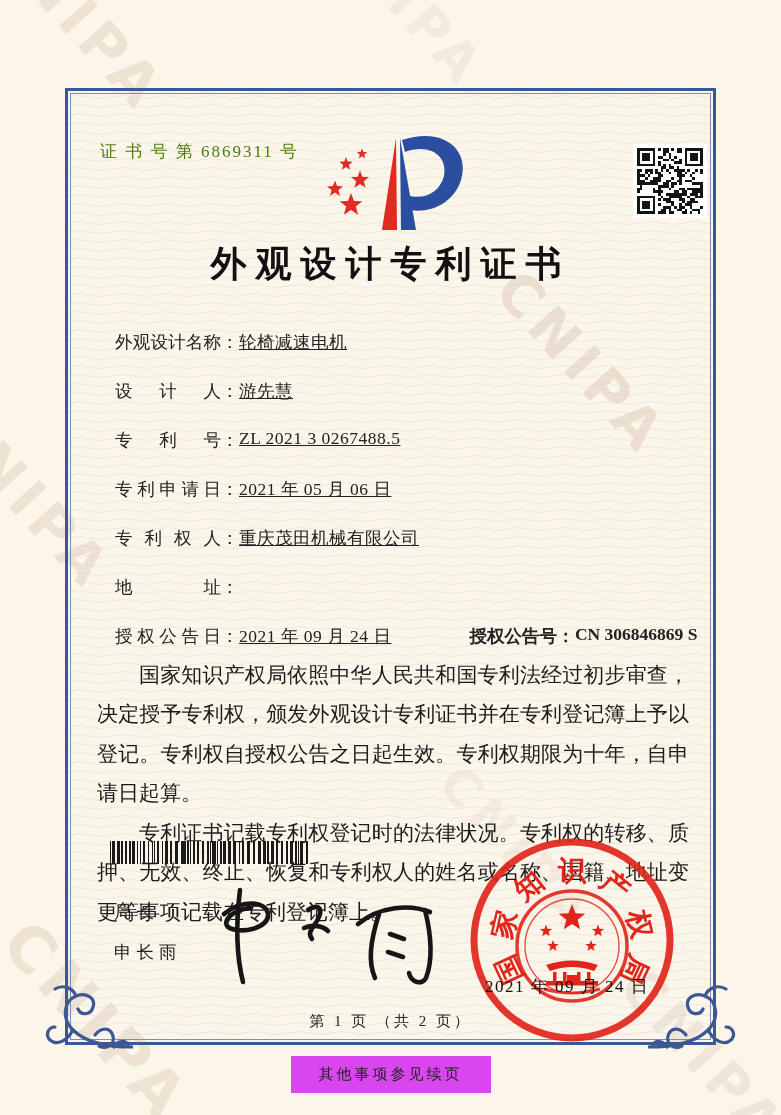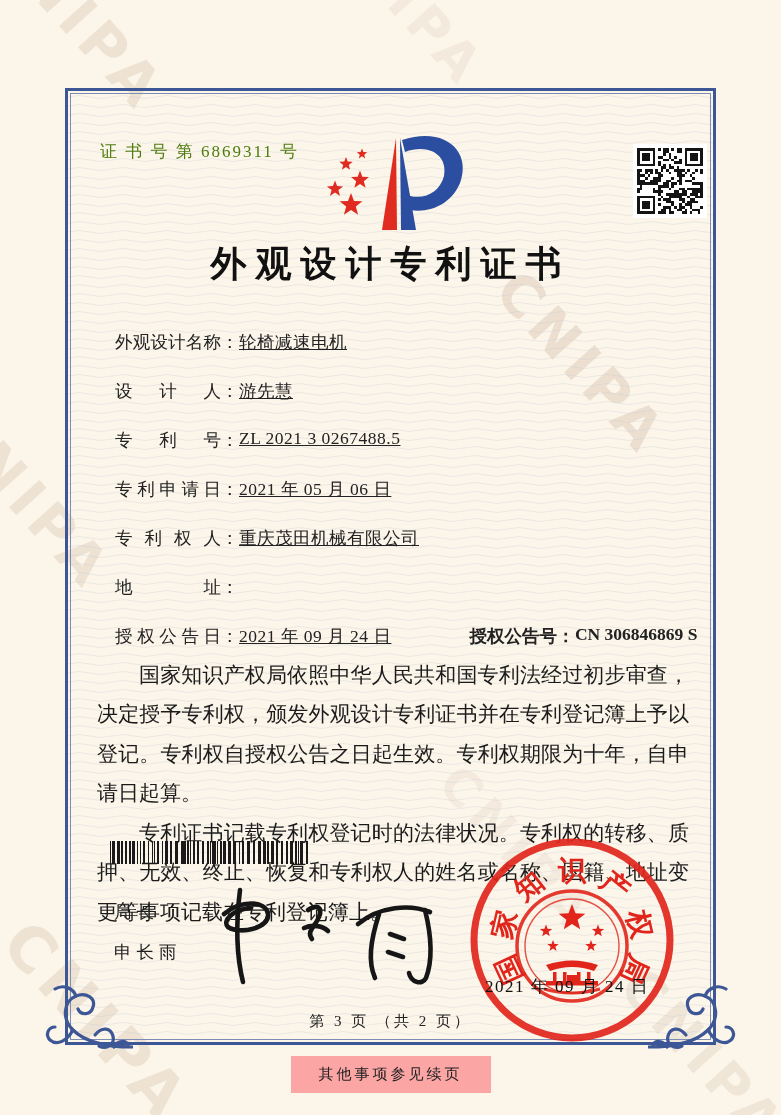--- a/index.html
+++ b/index.html
@@ -68,21 +68,21 @@
   .seal-date {
     position:absolute; left:485px; top:975px; z-index:5;
     font-size:17px; color:#101010; letter-spacing:1.5px; white-space:nowrap;
   }
   .page-footer {
     position:absolute; left:65px; top:1012px; width:651px; z-index:4;
     text-align:center; font-size:15px; letter-spacing:3px; color:#222;
   }
   .continuation {
     position:absolute; left:50%; transform:translateX(-50%); top:1056px; z-index:4;
-    background:#fca5a5; padding:9px 28px; font-size:15px; letter-spacing:3px; color:#222;
+    background:#d946ef; padding:9px 28px; font-size:15px; letter-spacing:3px; color:#222;
     white-space:nowrap;
   }
 </style>
 </head>
 <body>
 
 <div class="wm" style="left:-38px; top:-18px; font-size:58px;">CNIPA</div>
 <div class="wm" style="left:300px; top:-30px; font-size:52px; color:rgba(205,183,162,0.18);">CNIPA</div>
 <div class="wm" style="left:470px; top:330px; font-size:56px; color:rgba(205,183,162,0.34);">CNIPA</div>
 <div class="wm" style="left:-85px; top:465px; font-size:56px;">CNIPA</div>
@@ -602,14 +602,14 @@
     <rect x="97" y="138" width="3.5" height="10" stroke="none"></rect>
     <rect x="111" y="138" width="3.5" height="10" stroke="none"></rect>
     <rect x="121" y="138" width="3.5" height="10" stroke="none"></rect>
     <rect x="80" y="147" width="52" height="4.5" stroke="none"></rect>
     <rect x="101" y="141" width="10" height="7" stroke="none"></rect>
     <path d="M78,155 Q106,163 134,155" fill="none" stroke-width="3" stroke-opacity="0.9"></path>
   </g>
 </svg>
 <div class="seal-date">2021 年 09 月 24 日</div>
 
-<div class="page-footer">第 3 页 （共 2 页）</div>
+<div class="page-footer">第 1 页 （共 2 页）</div>
 <div class="continuation">其他事项参见续页</div>
 
 </body></html>

